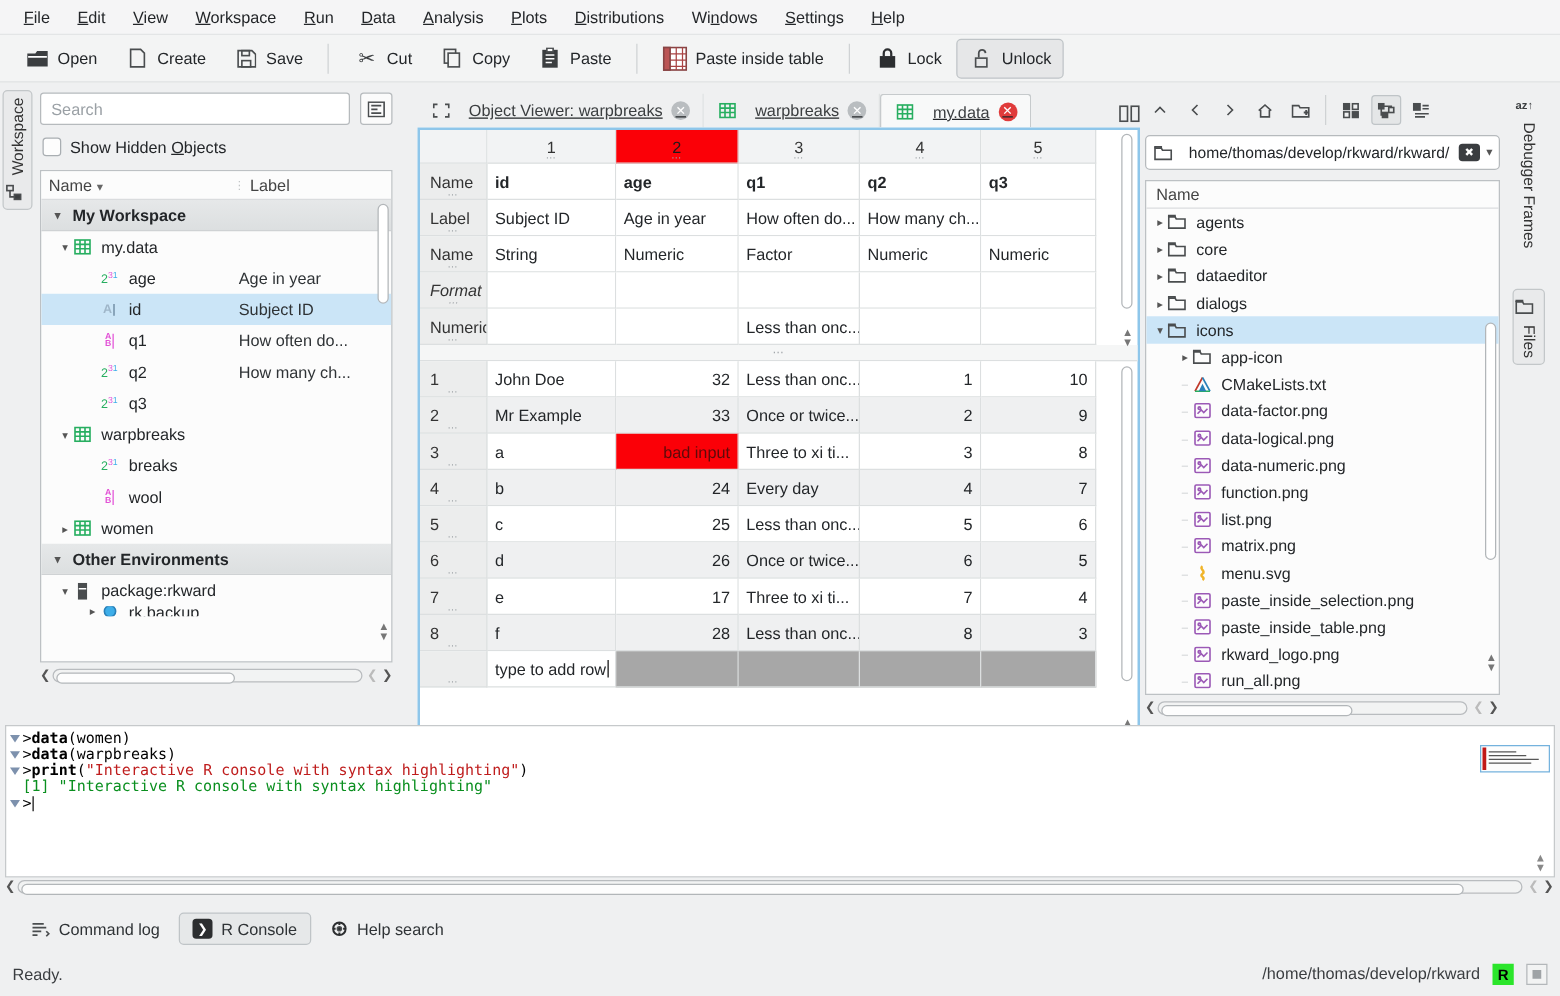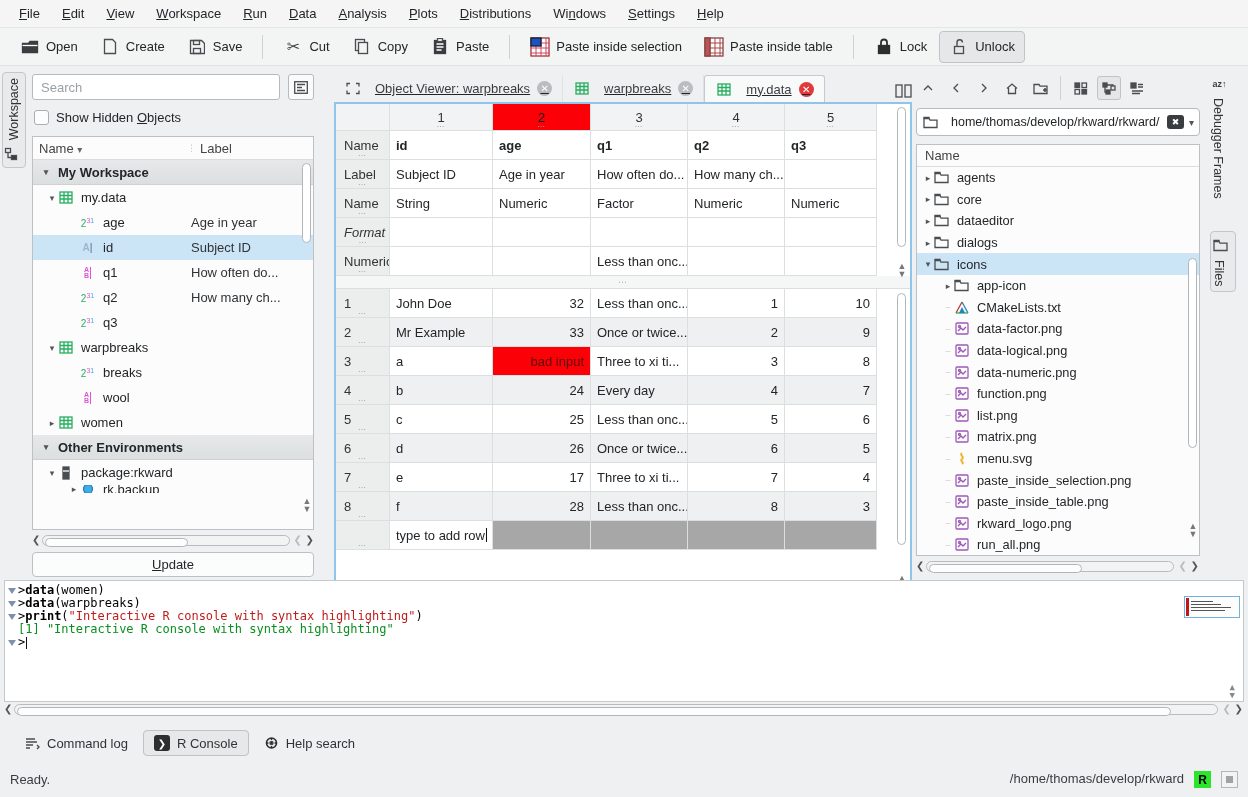--- a/index.html
+++ b/index.html
@@ -26,21 +26,21 @@
 
   
   #left-strip { position:absolute; left:0; top:0; width:28px; height:514px; }
   .vtab-left { position:absolute; left:2px; top:6px; width:24px; padding:5px 1px;
     background:#e9eaeb; border:1px solid #c3c7c9; border-radius:4px;
     display:flex; flex-direction:column; align-items:center; gap:5px; }
   .vtab-left .vlabel { writing-mode:vertical-rl; transform:rotate(180deg); font-size:12.5px; color:#333; }
 
   
   #right-strip { position:absolute; left:1202px; top:0; width:46px; height:514px; }
-  .vtab-right { position:absolute; left:8px; width:26px; display:flex; flex-direction:column; align-items:flex-start; gap:6px; padding:5px 1px; }
+  .vtab-right { position:absolute; left:8px; width:26px; display:flex; flex-direction:column; align-items:center; gap:6px; padding:5px 1px; }
   .vtab-right .vlabel { writing-mode:vertical-rl; font-size:12.5px; color:#333; }
   .vtab-right.pressed { background:#e9eaeb; border:1px solid #c3c7c9; border-radius:4px; }
 
   
   #sidebar { position:absolute; left:30px; top:4px; width:302px; height:510px; }
   #ws-search { position:absolute; left:2px; top:4px; width:248px; height:26px;
     border:1px solid #b6babd; border-radius:3px; background:#fff; padding:0 8px; font-size:13px;
     font-family:"Liberation Sans",sans-serif; color:#232629; }
   #ws-search::placeholder { color:#9aa0a5; }
   #ws-filter-btn { position:absolute; left:258px; top:4px; width:26px; height:26px;
@@ -220,30 +220,20 @@
           <rect x="4.5" y="0.5" width="5" height="3" fill="#fff"></rect>
           <path d="M3.5 6h7M3.5 9h7M3.5 12h5" stroke="#fff"></path>
         </svg>
       </span>
       <span>Paste</span>
     </div>
     <div class="tsep"></div>
     <div class="tbtn">
       <span class="ticon">
         <svg width="20" height="20" viewBox="0 0 20 20" fill="none" stroke="#4a4d4f" stroke-width="1.3">
-          <rect x="1" y="1" width="18" height="18" fill="#fff" stroke="#a33"></rect>
-          <path d="M1 6h18M1 11h18M1 16h18M6 1v18M11 1v18M16 1v18" stroke="#c46" stroke-width="1"></path>
-          <rect x="1" y="1" width="10" height="8" fill="#1d52c4" stroke="#123"></rect>
-        </svg>
-      </span>
-      <span>Paste inside selection</span>
-    </div>
-    <div class="tbtn">
-      <span class="ticon">
-        <svg width="20" height="20" viewBox="0 0 20 20" fill="none" stroke="#4a4d4f" stroke-width="1.3">
           <rect x="1" y="1" width="18" height="18" fill="#fff" stroke="#844"></rect>
           <path d="M1 6h18M1 11h18M1 16h18M6 1v18M11 1v18M16 1v18" stroke="#a44" stroke-width="1"></path>
           <rect x="1" y="1" width="5" height="18" fill="#b55" stroke="#844"></rect>
         </svg>
       </span>
       <span>Paste inside table</span>
     </div>
     <div class="tsep"></div>
     <div class="tbtn">
       <span class="ticon">
@@ -422,23 +412,20 @@
       </div>
     </div>
     <div id="ws-hscroll">
       <span class="hs-arrow" style="left:0;">❮</span>
       <div class="hs-track" style="left:10px; right:24px;">
           <div class="hs-thumb" style="left:2px; width:58%;"></div>
         </div>
       <span class="hs-arrow" style="right:12px; color:#bbb;">❮</span>
       <span class="hs-arrow" style="right:0;">❯</span>
     </div>
-    <div id="ws-update">
-        <span id="ws-update-label"><u>U</u>pdate</span>
-      </div>
   </div>
 
   <div id="center">
     <div id="tabbar">
         <div class="tab">
           <span class="tree-icon">
             <svg width="14" height="13" viewBox="0 0 14 13" fill="none" stroke="#4a4d4f" stroke-width="1.3">
               <g stroke="#4a4d4f">
                 <path d="M4 1.5h-3v3M10 1.5h3v3M4 11.5h-3v-3M10 11.5h3v-3"></path>
               </g>

